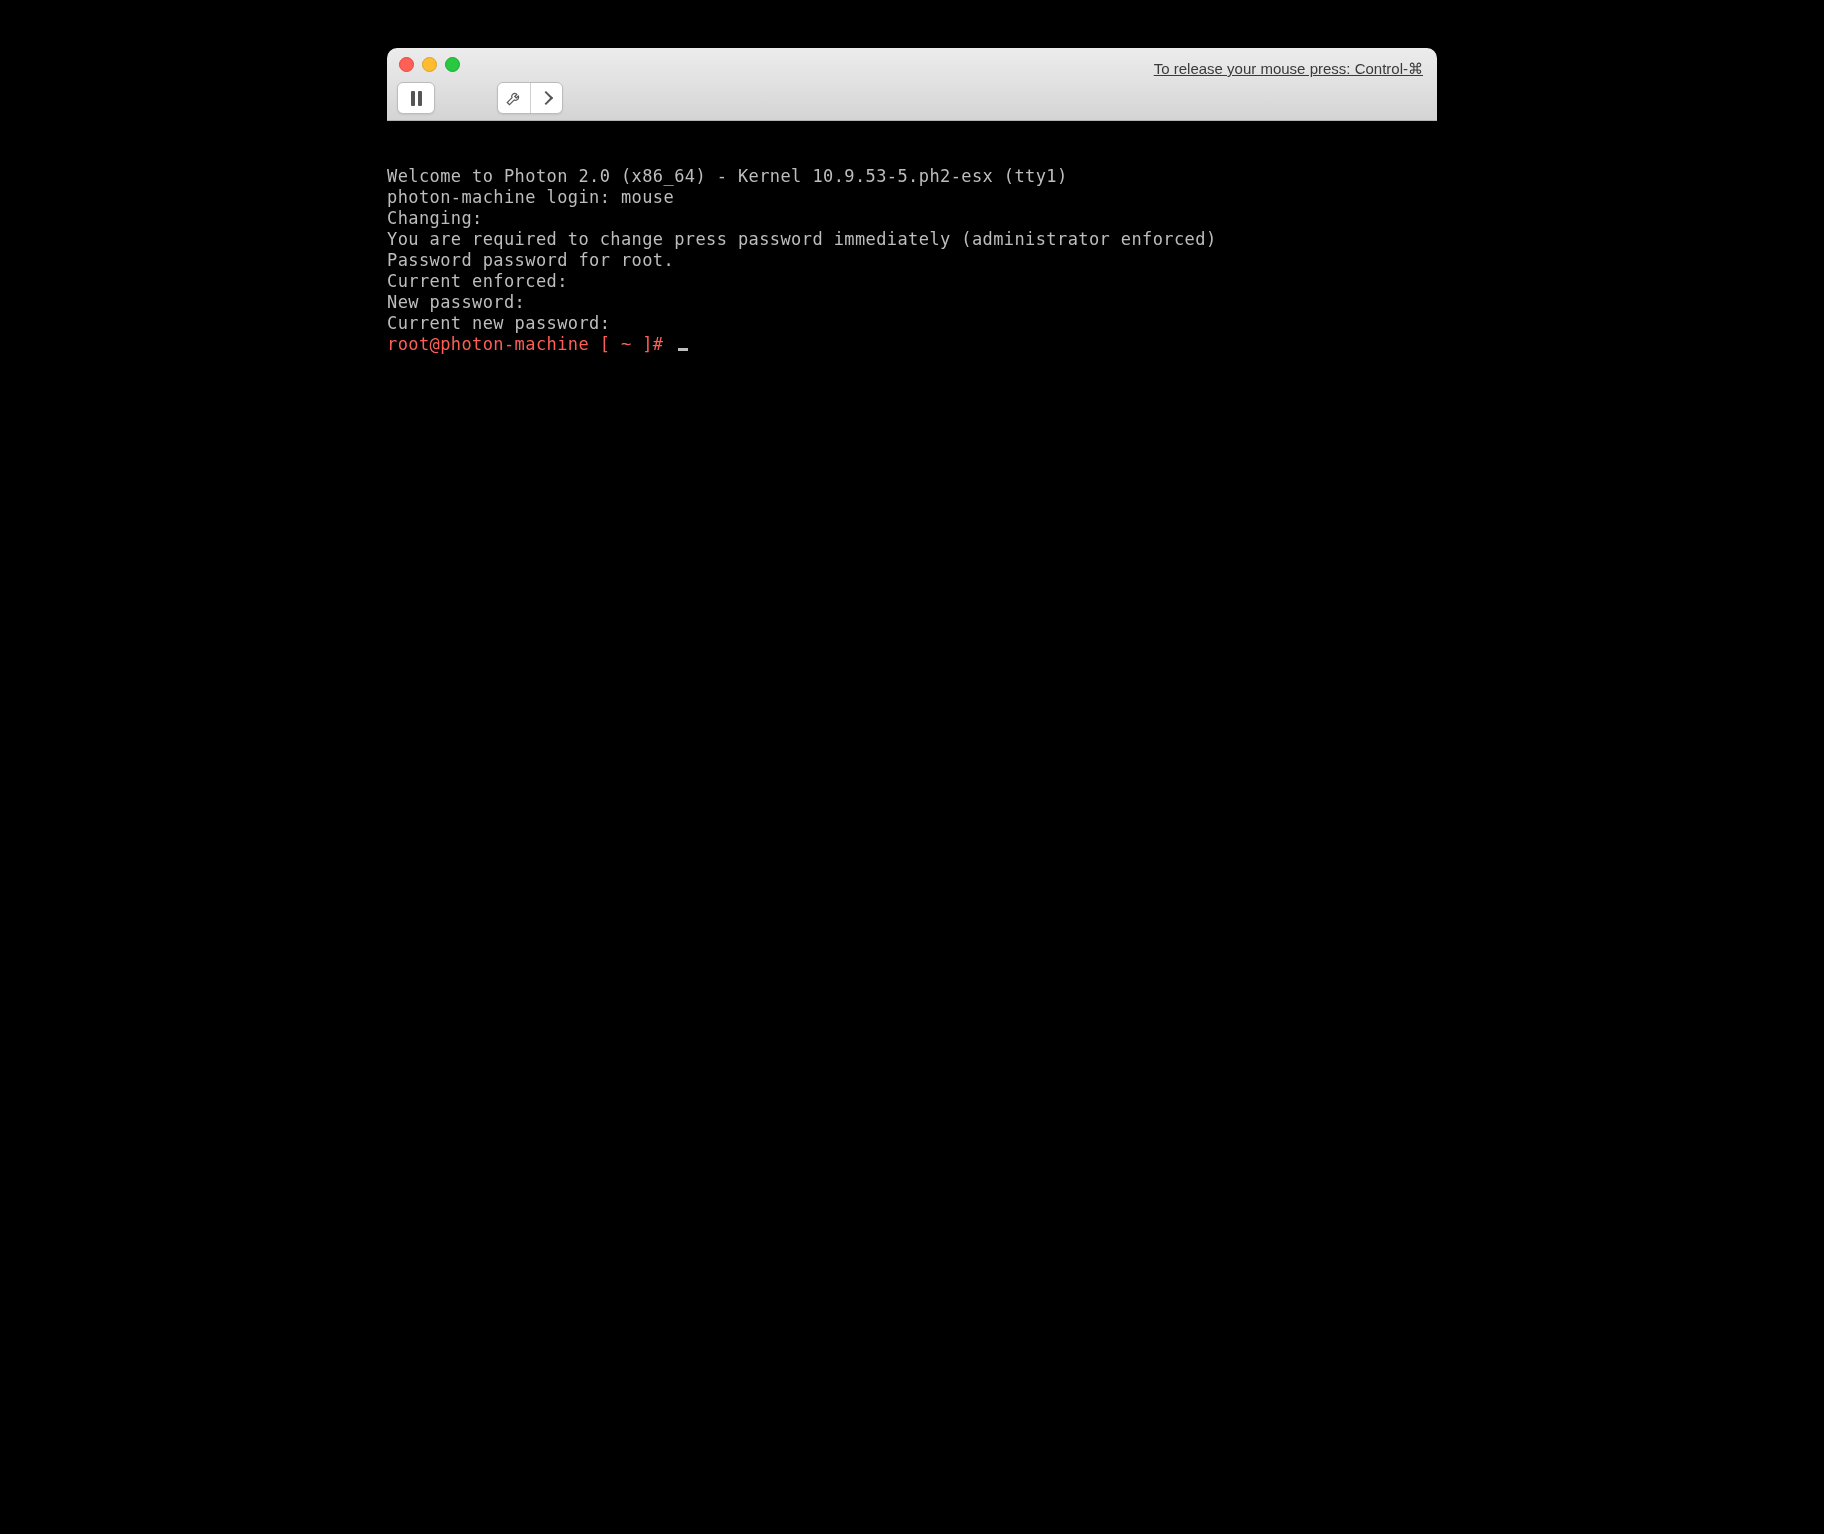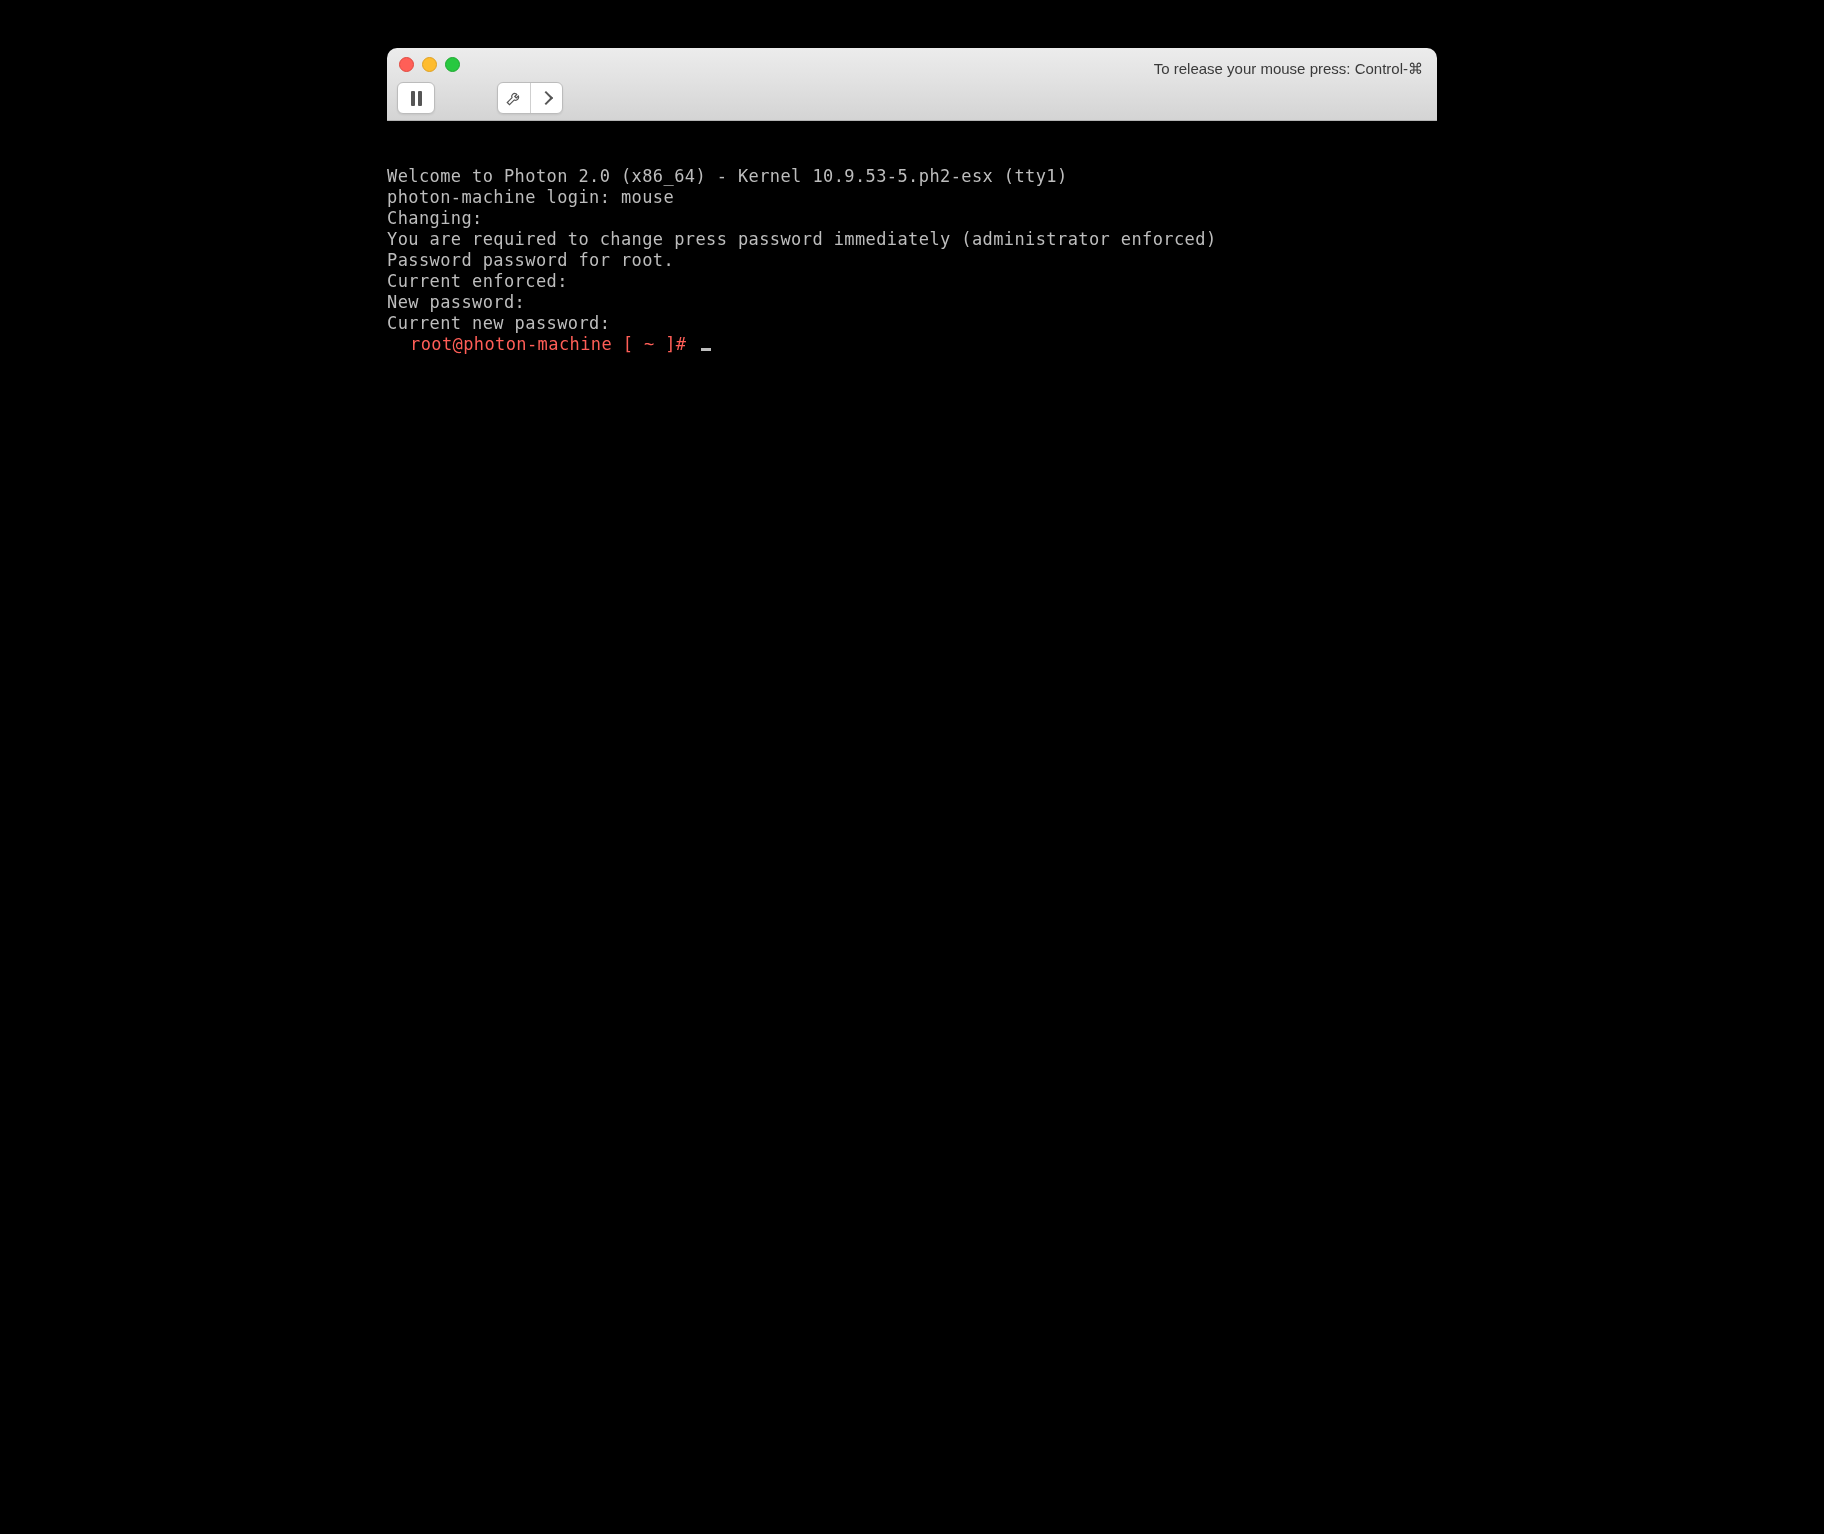--- a/index.html
+++ b/index.html
@@ -47,20 +47,21 @@
     font-size:16px;
     font-weight:500;
     pointer-events:none;
   }
   .hint{
     position:absolute;
     top:12px;right:14px;
     color:#3a3a3a;
     font-size:15px;
     white-space:nowrap;
+    text-decoration:underline;
   }
   
   .toolbar{
     position:absolute;
     bottom:6px;left:10px;
     display:flex;gap:62px;
     align-items:center;
   }
   .tb-btn{
     height:30px;
@@ -85,21 +86,21 @@
     color:#bdbdbd;
     font-family:"Menlo","Consolas","DejaVu Sans Mono","Courier New",monospace;
     font-size:17px;
     line-height:21px;
     padding:24px 0 24px 0;
     height:784px;
     white-space:pre;
     letter-spacing:0.4px;
   }
   .terminal .line{padding:0 0 0 0;}
-  .prompt{color:#ff5e57;margin-left:23px;}
+  .prompt{color:#ff5e57;}
   .cursor{
     display:inline-block;
     width:10px;height:3px;
     background:#bdbdbd;
     margin-left:4px;
     vertical-align:-1px;
   }
 </style>
 </head>
 <body>

